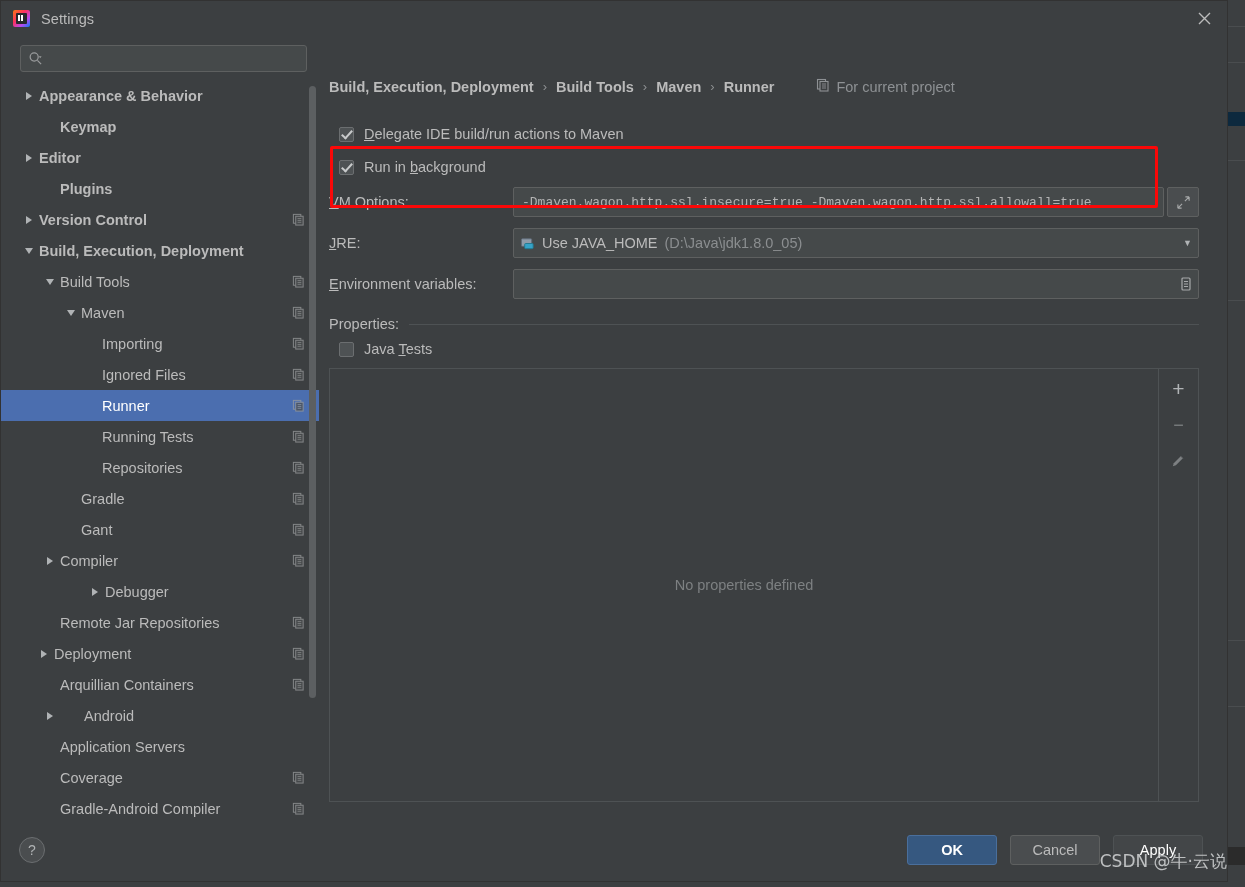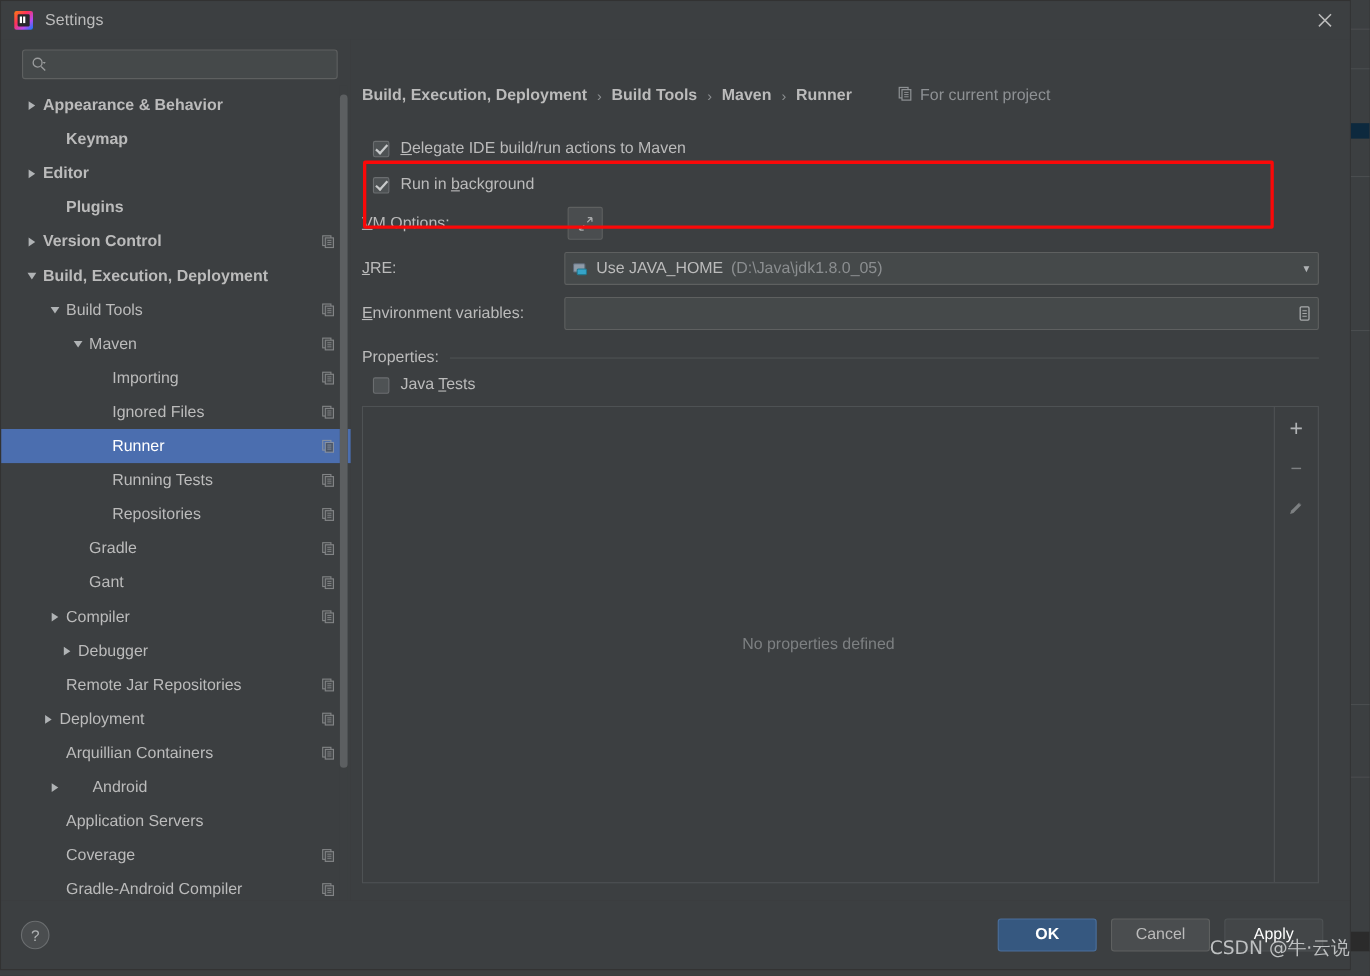--- a/index.html
+++ b/index.html
@@ -452,21 +452,21 @@
             <span class="tw closed">
               <span class="tri"></span>
             </span>
             <span class="tree-label">Compiler</span>
             <span class="copy-icon"><svg width="13" height="13" viewBox="0 0 14 14" aria-hidden="true">
                 <rect x="1.5" y="1.5" width="8" height="9.5" fill="none" stroke="#9a9c9d" stroke-width="1.1"></rect>
                 <rect x="4" y="3.5" width="8" height="9.5" fill="#4a4d4f" stroke="#9a9c9d" stroke-width="1.1"></rect>
                 <path d="M6 6 h4 M6 8 h4 M6 10 h4" stroke="#9a9c9d" stroke-width=".9"></path>
               </svg></span>
           </div>
-          <div class="tree-item" style="padding-left: 50px;">
+          <div class="tree-item" style="padding-left: 50px; margin-left: 34px;">
             <span class="tw closed">
               <span class="tri"></span>
             </span>
             <span class="tree-label">Debugger</span>
           </div>
           <div class="tree-item" style="padding-left: 39px;">
             <span class="tw "></span>
             <span class="tree-label">Remote Jar Repositories</span>
             <span class="copy-icon"><svg width="13" height="13" viewBox="0 0 14 14" aria-hidden="true">
                 <rect x="1.5" y="1.5" width="8" height="9.5" fill="none" stroke="#9a9c9d" stroke-width="1.1"></rect>
@@ -553,20 +553,23 @@
           <div class="chk-row" style="margin-left: 10px;">
             <span class="chk checked"></span>
             <span class="chk-label"><span>Run in </span><span class="u">b</span><span>ackground</span></span>
           </div>
         </div>
 
       <div class="field-row">
         <div class="field-label">
           <span class="u">V</span><span>M Options:</span>
         </div>
+        <div class="text-field">
+          <span>-Dmaven.wagon.http.ssl.insecure=true -Dmaven.wagon.http.ssl.allowall=true</span>
+        </div>
         <div class="btn-square">
           <svg width="15" height="15" viewBox="0 0 16 16" aria-hidden="true">
             <path d="M9.5 6.5 L14 2 M14 2 h-4 M14 2 v4" stroke="#a7a9aa" stroke-width="1.2" fill="none"></path>
             <path d="M6.5 9.5 L2 14 M2 14 h4 M2 14 v-4" stroke="#a7a9aa" stroke-width="1.2" fill="none"></path>
           </svg>
         </div>
       </div>
 
       <div class="field-row">
         <div class="field-label">

